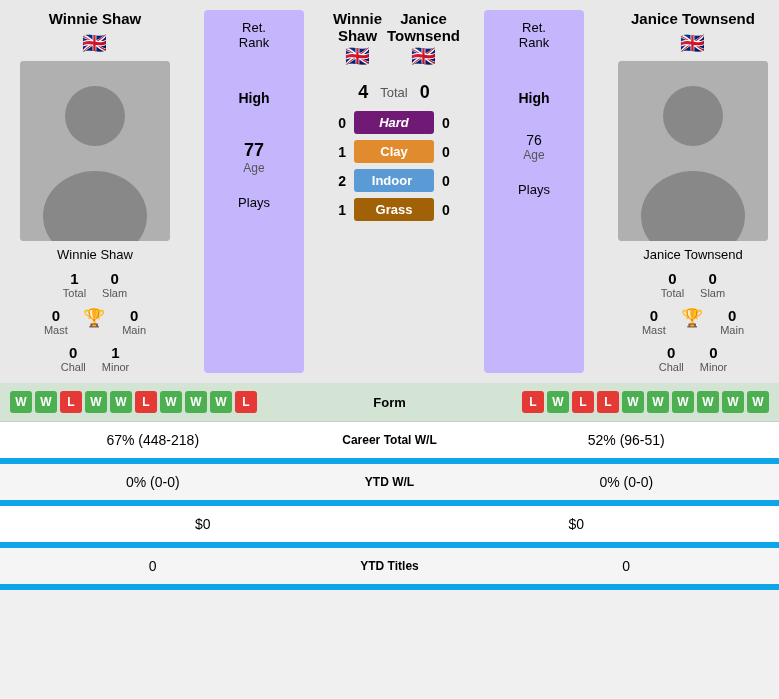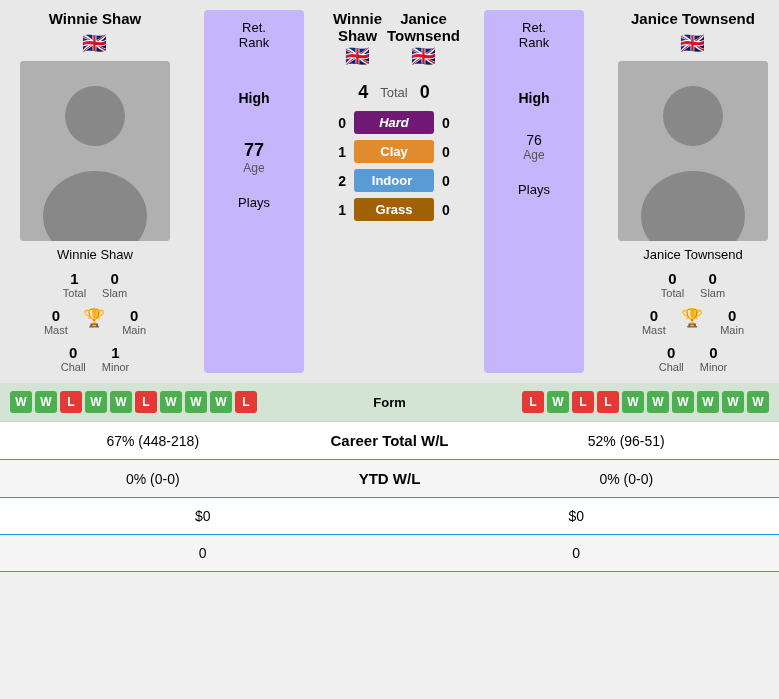--- a/index.html
+++ b/index.html
@@ -138,38 +138,38 @@
       font-size: 12px;
     }
 
     .badge-w { background: #4caf50; }
     .badge-l { background: #e53935; }
 
     .stats-table-row {
       display: flex;
       align-items: center;
       padding: 10px 16px;
-      border-bottom: 1px solid #0ea5e9;
+      border-bottom: 6px solid #0ea5e9;
     }
 
     .stats-table-row:nth-child(even) {
       background: #f5f5f5;
     }
 
     .stats-value-left, .stats-value-right {
       flex: 1;
       text-align: center;
       font-size: 14px;
     }
 
     .stats-center-label {
       width: 200px;
       text-align: center;
       font-weight: bold;
-      font-size: 15px;
+      font-size: 12px;
     }
 
     
     .silhouette-svg {
       width: 100%;
       height: 100%;
     }
   </style>
 </head>
 <body>
@@ -374,20 +374,21 @@
     <span class="stats-value-left">0% (0-0)</span>
     <span class="stats-center-label">YTD W/L</span>
     <span class="stats-value-right">0% (0-0)</span>
   </div>
         <div class="stats-table-row">
     <span class="stats-value-left">$0</span>
     <span class="stats-value-right">$0</span>
   </div>
         <div class="stats-table-row">
     <span class="stats-value-left">0</span>
+    <span class="stats-center-label">YTD Titles</span>
     <span class="stats-value-right">0</span>
   </div>
       </div>
 
   </div>
 
 </div>
 
 <style>
   .top-section {

